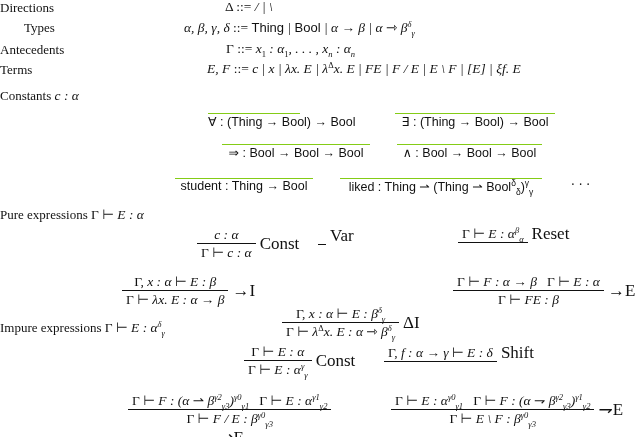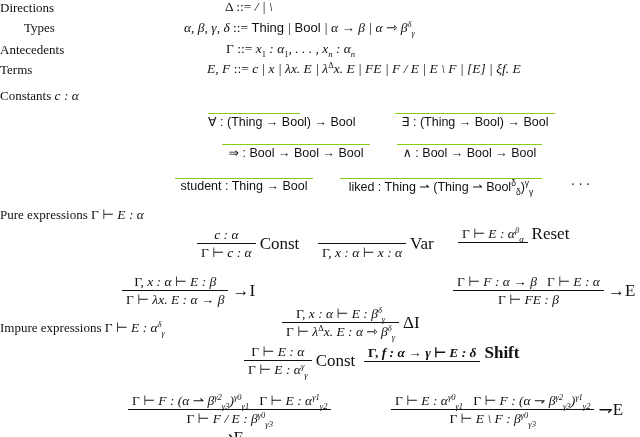--- a/index.html
+++ b/index.html
@@ -60,21 +60,20 @@
       <div class="num">c : α</div>
       <div class="bar"></div>
       <div class="den"><span class="up">Γ ⊢</span> c : α</div>
     </div>
   <span class="rname">Const</span>
 </div>
 <div class="rule" style="left:318px;top:226px;">
   <div class="frac">
       <div class="num"></div>
       <div class="bar"></div>
-      <div class="den"><span class="up">Γ,</span> x : α <span class="up">⊢</span> x : α</div>
     </div>
   <span class="rname">Var</span>
 </div>
 <div class="rule" style="left:458px;top:224px;">
   <div class="frac">
       <div class="num"><span class="up">Γ ⊢</span> E : α<sup>β</sup><sub>α</sub></div>
       <div class="bar"></div>
     </div>
   <span class="rname">Reset</span>
 </div>
@@ -109,21 +108,21 @@
 </div>
 
 <div class="rule" style="left:244px;top:343px;">
   <div class="frac">
       <div class="num"><span class="up">Γ ⊢</span> E : α</div>
       <div class="bar"></div>
       <div class="den"><span class="up">Γ ⊢</span> E : α<sup>γ</sup><sub>γ</sub></div>
     </div>
   <span class="rname">Const</span>
 </div>
-<div class="rule" style="left:364px;top:343px;font-weight:bold;">
+<div class="rule" style="left:384px;top:343px;">
   <div class="frac">
       <div class="num"><span class="up">Γ,</span> f : α → γ <span class="up">⊢</span> E : δ</div>
       <div class="bar"></div>
     </div>
   <span class="rname">Shift</span>
 </div>
 
 <div class="rule" style="left:128px;top:392px;flex-direction:column;">
   <div class="frac">
       <div class="num"><span class="up">Γ ⊢</span> F : (α <span class="up">⇀</span> β<sup>γ2</sup><sub>γ3</sub>)<sup>γ0</sup><sub>γ1</sub> &nbsp; <span class="up">Γ ⊢</span> E : α<sup>γ1</sup><sub>γ2</sub></div>

